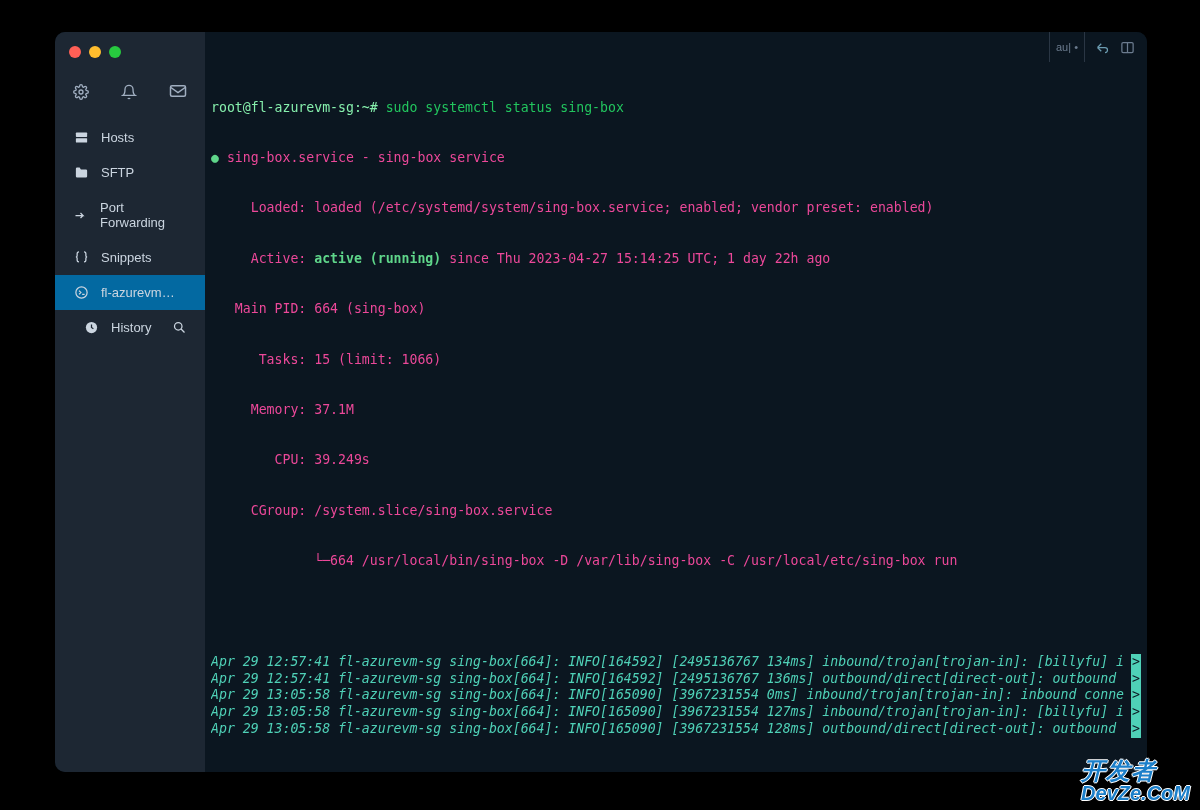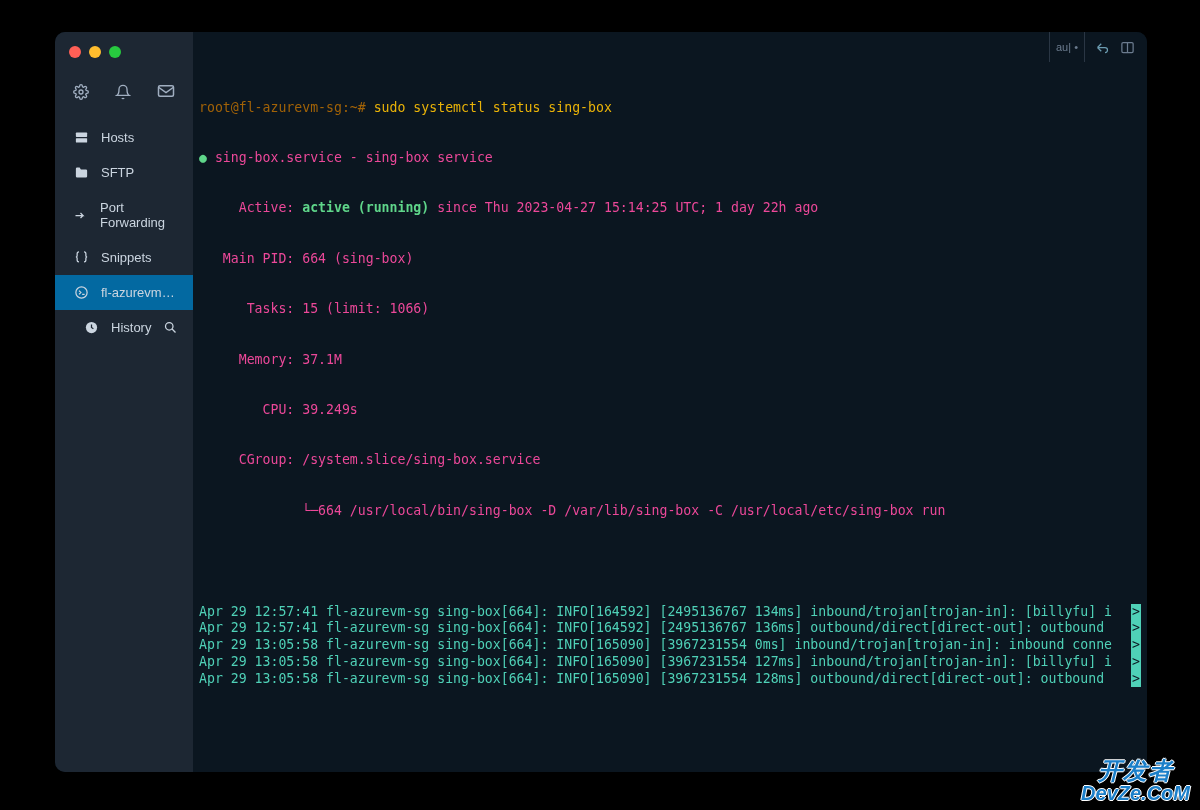--- a/index.html
+++ b/index.html
@@ -17,21 +17,21 @@
   left: 55px;
   width: 1092px;
   height: 740px;
   background: #0b1620;
   border-radius: 10px;
   overflow: hidden;
   display: flex;
   box-shadow: 0 20px 60px rgba(0,0,0,0.5);
 }
 .sidebar {
-  width: 138px;
+  width: 150px;
   background: #1d2733;
   display: flex;
   flex-direction: column;
   flex-shrink: 0;
 }
 .traffic-lights {
   display: flex;
   gap: 8px;
   padding: 14px 14px 10px 14px;
   align-items: center;
@@ -101,47 +101,47 @@
   background: #0b1620;
   padding: 4px 6px;
   font-family: 'Menlo', 'Consolas', monospace;
   font-size: 13.2px;
   line-height: 16.8px;
   color: #cdd6df;
   overflow: hidden;
   white-space: pre;
 }
 .term-line { white-space: pre; overflow: hidden; }
-.prompt-user { color: #a16207; }
-.cmd { color: #eab308; }
+.prompt-user { color: #86efac; }
+.cmd { color: #22c55e; }
 .green-bold { color: #5fd68a; font-weight: bold; }
 .white { color: #ec4899; }
 .log-line {
   color: #4fd1b7;
   display: flex;
 }
-.log-text { flex: 1; overflow: hidden; text-overflow: clip; white-space: pre; }
+.log-text { flex: 1; overflow: hidden; text-overflow: clip; white-space: pre; font-style: italic; }
 .log-arrow {
   background: #4fd1b7;
   color: #0b1620;
   width: 10px;
   text-align: center;
   flex-shrink: 0;
 }
 .bullet {
   color: #5fd68a;
 }
 .watermark {
   position: absolute;
   right: 10px;
   bottom: 6px;
   font-family: sans-serif;
   font-style: italic;
   font-weight: bold;
-  text-align: center;
+  text-align: left;
   line-height: 1.05;
 }
 .watermark .line1 {
   font-size: 24px;
   color: #1b7fc9;
   letter-spacing: 1px;
   text-shadow: 0 1px 0 #fff, 1px 0 0 #fff, -1px 0 0 #fff, 0 -1px 0 #fff;
 }
 .watermark .line2 {
   font-size: 20px;
@@ -259,20 +259,21 @@
         <svg width="15" height="15" viewBox="0 0 24 24" fill="none" stroke="#6b7b8e" stroke-width="2">
             <rect x="3" y="4" width="18" height="16" rx="2"></rect>
             <line x1="12" y1="4" x2="12" y2="20"></line>
           </svg>
       </span>
     </div>
 
     <div class="terminal">
       <div class="term-line"><span class="prompt-user">root@fl-azurevm-sg:~# </span><span class="cmd">sudo systemctl status sing-box</span></div>
       <div class="term-line"><span class="bullet">● </span><span class="white">sing-box.service - sing-box service</span></div>
+      <div class="term-line"><span class="white">     Loaded: </span><span class="white">loaded (/etc/systemd/system/sing-box.service; enabled; vendor preset: enabled)</span></div>
       <div class="term-line"><span class="white">     Active: </span><span class="green-bold">active (running)</span><span class="white"> since Thu 2023-04-27 15:14:25 UTC; 1 day 22h ago</span></div>
       <div class="term-line"><span class="white">   Main PID: </span><span class="white">664 (sing-box)</span></div>
       <div class="term-line"><span class="white">      Tasks: </span><span class="white">15 (limit: 1066)</span></div>
       <div class="term-line"><span class="white">     Memory: </span><span class="white">37.1M</span></div>
       <div class="term-line"><span class="white">        CPU: </span><span class="white">39.249s</span></div>
       <div class="term-line"><span class="white">     CGroup: </span><span class="white">/system.slice/sing-box.service</span></div>
       <div class="term-line"><span class="white">             └─664 /usr/local/bin/sing-box -D /var/lib/sing-box -C /usr/local/etc/sing-box run</span></div>
       <div class="term-line">&nbsp;</div>
       <div id="log-container"><div class="log-line"><span class="log-text">Apr 29 12:57:41 fl-azurevm-sg sing-box[664]: INFO[164592] [2495136767 134ms] inbound/trojan[trojan-in]: [billyfu] i</span><span class="log-arrow">&gt;</span></div><div class="log-line"><span class="log-text">Apr 29 12:57:41 fl-azurevm-sg sing-box[664]: INFO[164592] [2495136767 136ms] outbound/direct[direct-out]: outbound </span><span class="log-arrow">&gt;</span></div><div class="log-line"><span class="log-text">Apr 29 13:05:58 fl-azurevm-sg sing-box[664]: INFO[165090] [3967231554 0ms] inbound/trojan[trojan-in]: inbound conne</span><span class="log-arrow">&gt;</span></div><div class="log-line"><span class="log-text">Apr 29 13:05:58 fl-azurevm-sg sing-box[664]: INFO[165090] [3967231554 127ms] inbound/trojan[trojan-in]: [billyfu] i</span><span class="log-arrow">&gt;</span></div><div class="log-line"><span class="log-text">Apr 29 13:05:58 fl-azurevm-sg sing-box[664]: INFO[165090] [3967231554 128ms] outbound/direct[direct-out]: outbound </span><span class="log-arrow">&gt;</span></div></div>
       

